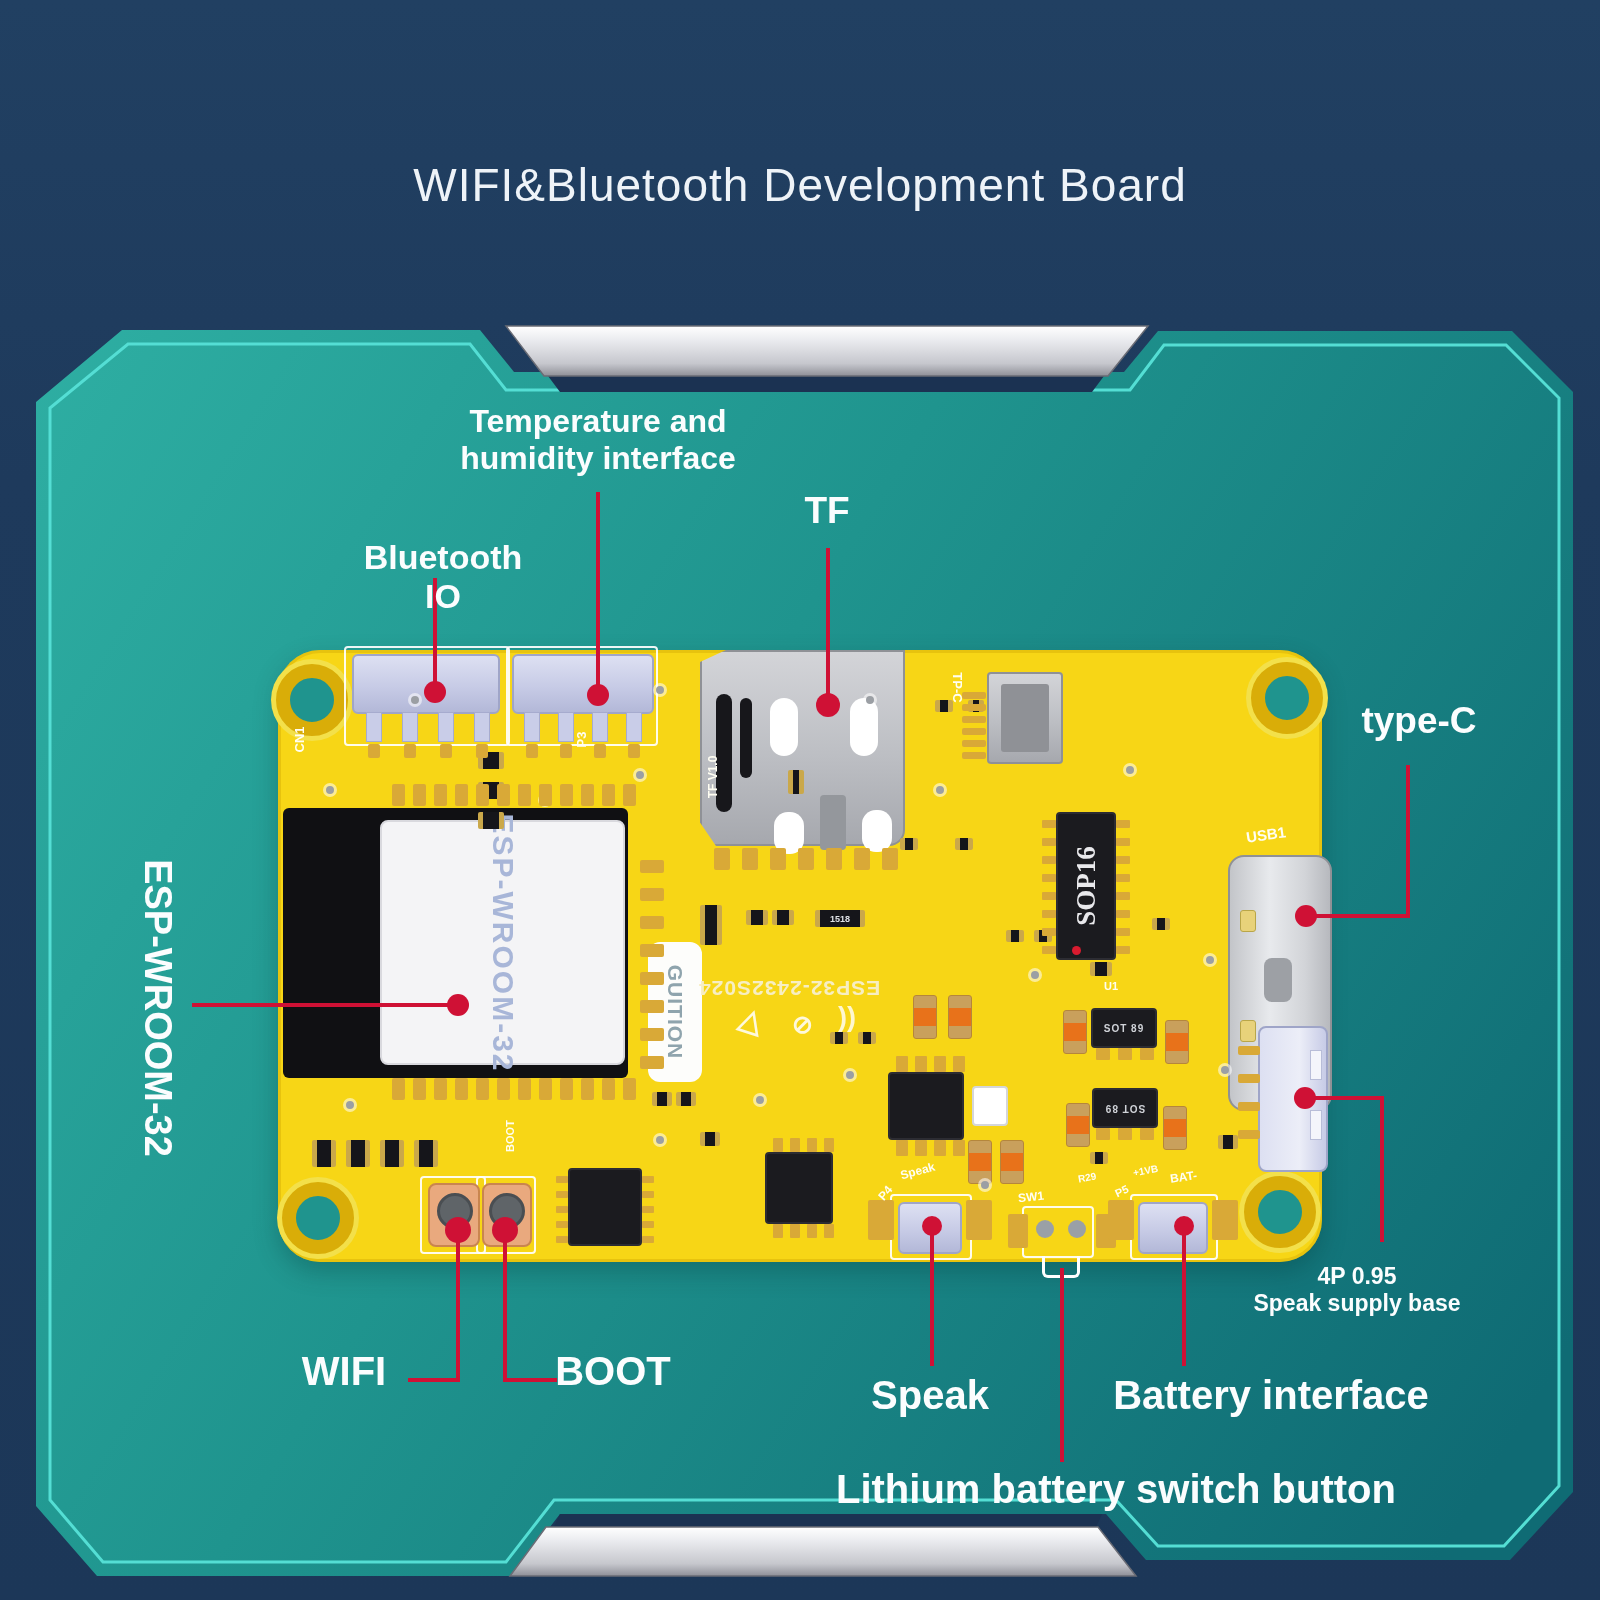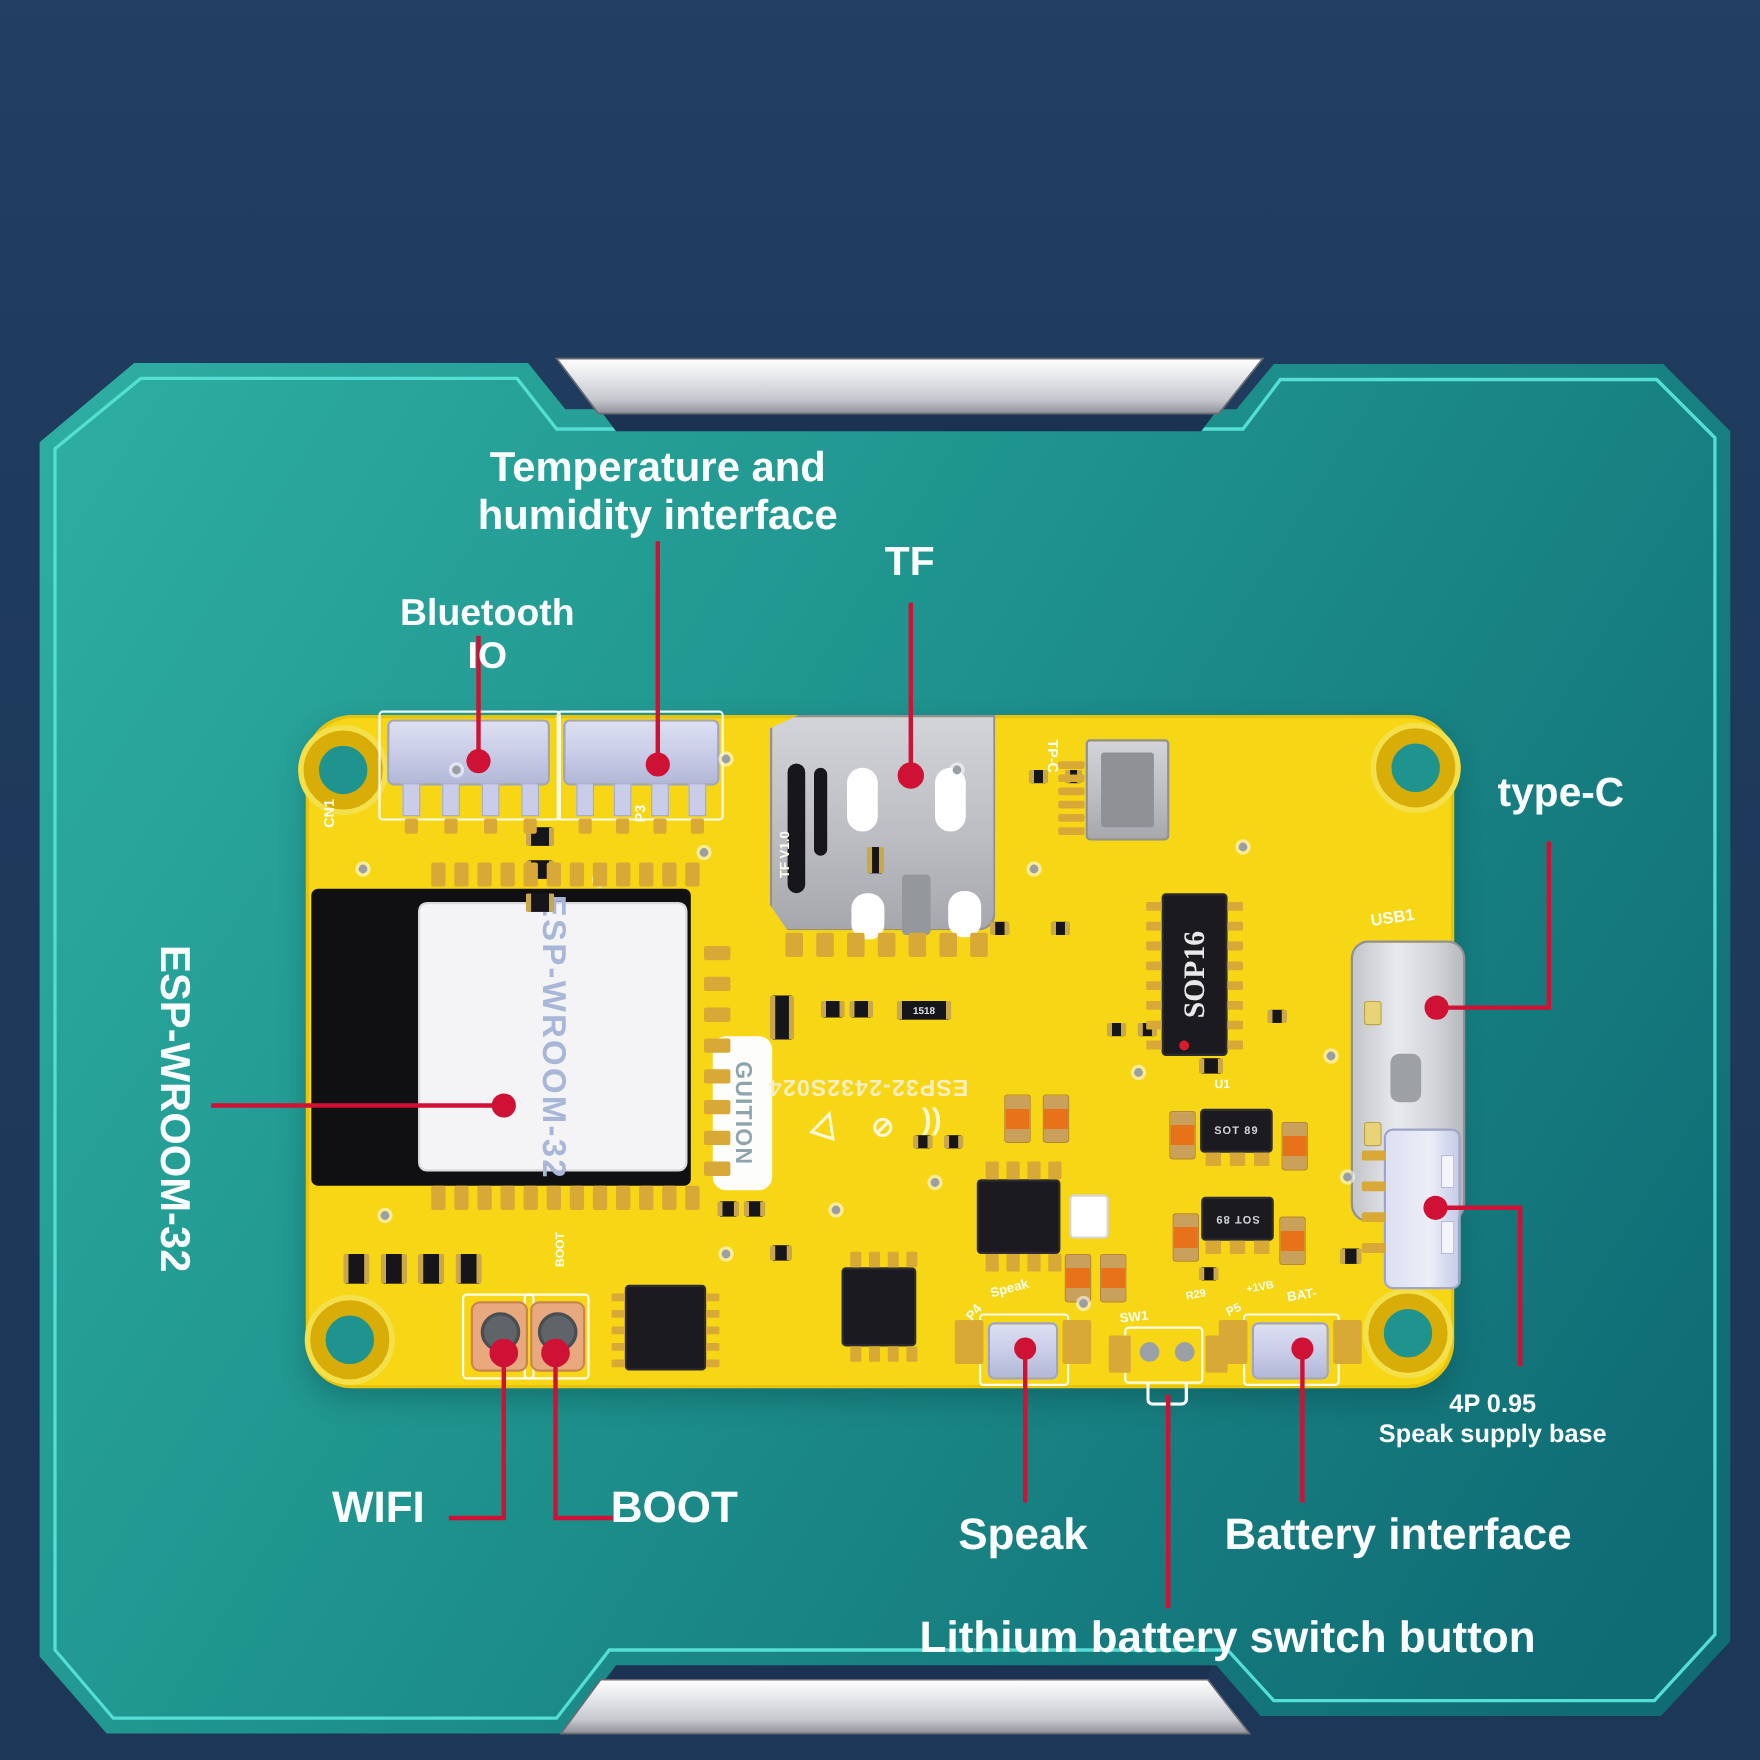--- a/index.html
+++ b/index.html
@@ -29,20 +29,21 @@
   .silk{color:#fffef2;font-weight:700;white-space:nowrap;}
   
   .callout{position:absolute;color:#fbfdfe;font-weight:700;text-align:center;line-height:1.16;}
   .metal{background:linear-gradient(180deg,#d3d4d8 0%,#bcbec3 55%,#a6a8ae 100%);border:2px solid #8f9196;}
 </style>
 </head>
 <body>
 
 <div id="stage">
 
+  <div class="abs" id="subtitle">WIFI&amp;Bluetooth Development Board</div>
 
   <svg class="layer" width="1600" height="1600">
     <defs>
       <linearGradient id="pg" gradientUnits="userSpaceOnUse" x1="0" y1="300" x2="1600" y2="1300">
         <stop offset="0" stop-color="#2fb0a4"></stop>
         <stop offset="0.45" stop-color="#1f948e"></stop>
         <stop offset="1" stop-color="#0f6b74"></stop>
       </linearGradient>
       <linearGradient id="bar" x1="0" y1="0" x2="0" y2="1">
         <stop offset="0" stop-color="#ffffff"></stop>
@@ -354,21 +355,21 @@
       <circle cx="1306" cy="916" r="11"></circle>
       <circle cx="458" cy="1005" r="11"></circle>
       <circle cx="458" cy="1230" r="13"></circle>
       <circle cx="505" cy="1230" r="13"></circle>
       <circle cx="932" cy="1226" r="10"></circle>
       <circle cx="1184" cy="1226" r="10"></circle>
       <circle cx="1305" cy="1098" r="11"></circle>
     </g>
   </svg>
 
-  <div class="callout" style="left:418px;top:403px;width:360px;font-size:38px;">Temperature and humidity interface</div>
+  <div class="callout" style="left:418px;top:403px;width:360px;font-size:32px;">Temperature and humidity interface</div>
   <div class="callout" style="left:343px;top:538px;width:200px;font-size:34px;">Bluetooth IO</div>
   <div class="callout" style="left:777px;top:490px;width:100px;font-size:37px;">TF</div>
   <div class="callout" style="left:1339px;top:700px;width:160px;font-size:37px;">type-C</div>
   <div class="callout" style="left:158px;top:1008px;transform:translate(-50%,-50%) rotate(90deg);white-space:nowrap;font-size:38px;">ESP-WROOM-32</div>
   <div class="callout" style="left:264px;top:1348px;width:160px;font-size:40px;">WIFI</div>
   <div class="callout" style="left:533px;top:1348px;width:160px;font-size:40px;">BOOT</div>
   <div class="callout" style="left:850px;top:1372px;width:160px;font-size:40px;">Speak</div>
   <div class="callout" style="left:836px;top:1466px;width:560px;font-size:40px;">Lithium battery switch button</div>
   <div class="callout" style="left:1091px;top:1372px;width:360px;font-size:40px;">Battery interface</div>
   <div class="callout" style="left:1217px;top:1263px;width:280px;font-size:23px;">4P 0.95</div>

